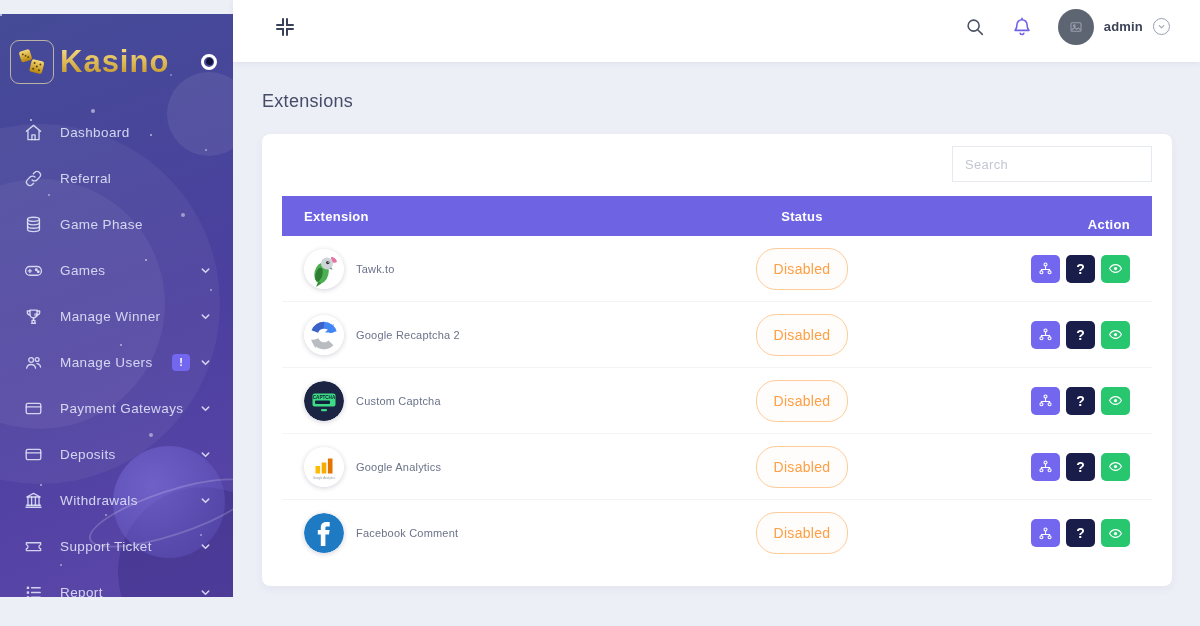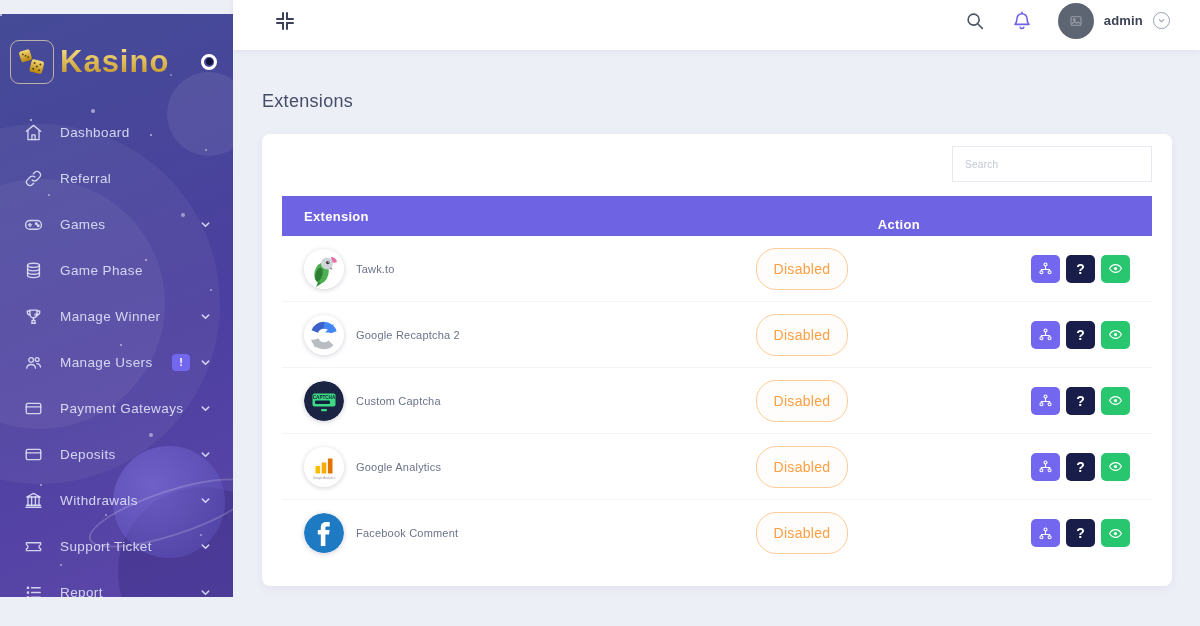--- a/index.html
+++ b/index.html
@@ -48,41 +48,41 @@
   .nav-icon{ width:19px; height:19px; flex-shrink:0; display:flex; align-items:center; justify-content:center;}
   .nav-icon svg{ width:19px; height:19px;}
   .nav-label{ margin-left:17px; font-size:13.5px; letter-spacing:.4px; font-weight:400; white-space:nowrap;}
   .nav-badge{ margin-left:auto; min-width:18px; height:17px; background:var(--c-action-configure); color:#fff;
     border-radius:4px; font-size:11px; font-weight:700; display:flex; align-items:center; justify-content:center;}
   .nav-chev{ margin-left:auto; width:11px; height:11px; display:flex; align-items:center;}
   .nav-badge + .nav-chev{ margin-left:10px;}
   .nav-chev svg{ width:11px; height:11px;}
 
   
-  .topbar{ position:absolute; left:233px; right:0; top:0; height:50px; background:#fff;
+  .topbar{ position:absolute; left:233px; right:0; top:0; height:62px; background:#fff;
     box-shadow:0 1px 6px rgba(62,57,107,.09); display:flex; align-items:center; padding:0 30px 9px 40px; z-index:4;}
   .collapse-btn{ width:24px; height:24px; cursor:pointer; color:#39415a;}
   .topbar-right{ margin-left:auto; display:flex; align-items:center; gap:25px;}
   .icon-btn{ width:22px; height:22px; cursor:pointer; display:flex; align-items:center; justify-content:center;}
   .user-chip{ display:flex; align-items:center; gap:10px; cursor:pointer;}
   .avatar{ width:36px; height:36px; border-radius:50%; background:#5e6572; display:flex; align-items:center; justify-content:center;}
   .avatar svg{ width:16px; height:16px;}
   .user-name{ font-size:13px; font-weight:700; color:#3b4256; letter-spacing:.2px;}
   .user-caret{ width:17px; height:17px; border:1.5px solid #9aa0b0; border-radius:50%;
     display:flex; align-items:center; justify-content:center; color:#9aa0b0;}
   .user-caret svg{ width:9px; height:9px;}
 
   
   .main{ position:absolute; left:233px; top:63px; right:0; bottom:0; padding:28px 28px 0 29px;}
   .page-title{ font-size:18px; font-weight:500; color:#454c68; letter-spacing:.3px;}
   .card{ margin-top:22px; background:#fff; border-radius:8px; box-shadow:0 3px 10px rgba(62,57,107,.06);
     padding:12px 20px 20px;}
   .search-row{ display:flex; justify-content:flex-end; margin-bottom:14px;}
   .search-input{ width:200px; height:36px; border:1px solid #e7e9f2; border-radius:0; padding:0 12px;
-    font-size:10px; color:#555; outline:none; font-family:"Liberation Sans",sans-serif;}
+    font-size:13px; color:#555; outline:none; font-family:"Liberation Sans",sans-serif;}
   .search-input::placeholder{ color:#c3c7d1; letter-spacing:.3px;}
   .thead, .trow{ display:grid; grid-template-columns:1fr 280px 210px; align-items:center;}
   .thead{ background:var(--c-table-header); height:40px; color:#fff; font-size:13px; font-weight:700; letter-spacing:.3px;}
   .th-ext{ padding-left:22px;}
   .th-status{ text-align:center;}
   .th-action{ text-align:right; padding-right:22px;margin-top:16px;}
   .trow{ height:66px; border-bottom:1px solid #f3f4f8;}
   .trow:last-child{ border-bottom:none;}
   .cell-ext{ display:flex; align-items:center; padding-left:22px; gap:12px;}
   .ext-logo{ width:40px; height:40px; border-radius:50%; background:#fff;
@@ -158,43 +158,43 @@
           <svg viewBox="0 0 24 24" fill="none" stroke="currentColor" stroke-width="1.7" stroke-linecap="round" stroke-linejoin="round">
             <path d="M10.2 13.8a4.3 4.3 0 0 0 6.1 0l3.2-3.2a4.3 4.3 0 1 0-6.1-6.1l-1.6 1.6"></path>
             <path d="M13.8 10.2a4.3 4.3 0 0 0-6.1 0l-3.2 3.2a4.3 4.3 0 1 0 6.1 6.1l1.6-1.6"></path>
           </svg>
         </span>
         <span class="nav-label">Referral</span>
       </div>
       <div class="nav-item">
         <span class="nav-icon">
           <svg viewBox="0 0 24 24" fill="none" stroke="currentColor" stroke-width="1.7" stroke-linecap="round" stroke-linejoin="round">
+            <ellipse cx="12" cy="5.5" rx="7.5" ry="2.6"></ellipse>
+            <path d="M4.5 5.5v4.3c0 1.4 3.4 2.6 7.5 2.6s7.5-1.2 7.5-2.6V5.5"></path>
+            <path d="M4.5 9.8v4.3c0 1.4 3.4 2.6 7.5 2.6s7.5-1.2 7.5-2.6V9.8"></path>
+            <path d="M4.5 14.1v4.3c0 1.4 3.4 2.6 7.5 2.6s7.5-1.2 7.5-2.6v-4.3"></path>
+          </svg>
+        </span>
+        <span class="nav-label">Game Phase</span>
+      </div>
+      <div class="nav-item">
+        <span class="nav-icon">
+          <svg viewBox="0 0 24 24" fill="none" stroke="currentColor" stroke-width="1.7" stroke-linecap="round" stroke-linejoin="round">
             <rect x="2" y="7" width="20" height="11" rx="5.5"></rect>
             <path d="M7.5 10.5v4M5.5 12.5h4"></path>
             <circle cx="15.5" cy="11" r="1" fill="currentColor"></circle>
             <circle cx="18" cy="13.5" r="1" fill="currentColor"></circle>
           </svg>
         </span>
         <span class="nav-label">Games</span>
         <span class="nav-chev">
           <svg viewBox="0 0 24 24" fill="none" stroke="currentColor" stroke-width="3.2" stroke-linecap="round">
             <path d="M5 9l7 7 7-7"></path>
           </svg>
         </span>
-      </div>
-      <div class="nav-item">
-        <span class="nav-icon">
-          <svg viewBox="0 0 24 24" fill="none" stroke="currentColor" stroke-width="1.7" stroke-linecap="round" stroke-linejoin="round">
-            <ellipse cx="12" cy="5.5" rx="7.5" ry="2.6"></ellipse>
-            <path d="M4.5 5.5v4.3c0 1.4 3.4 2.6 7.5 2.6s7.5-1.2 7.5-2.6V5.5"></path>
-            <path d="M4.5 9.8v4.3c0 1.4 3.4 2.6 7.5 2.6s7.5-1.2 7.5-2.6V9.8"></path>
-            <path d="M4.5 14.1v4.3c0 1.4 3.4 2.6 7.5 2.6s7.5-1.2 7.5-2.6v-4.3"></path>
-          </svg>
-        </span>
-        <span class="nav-label">Game Phase</span>
       </div>
       <div class="nav-item">
         <span class="nav-icon">
           <svg viewBox="0 0 24 24" fill="none" stroke="currentColor" stroke-width="1.7" stroke-linecap="round" stroke-linejoin="round">
             <path d="M7.5 4h9v5.2a4.5 4.5 0 0 1-9 0z"></path>
             <path d="M7.5 5H4.2v1.8A3.4 3.4 0 0 0 7.6 10"></path>
             <path d="M16.5 5h3.3v1.8A3.4 3.4 0 0 1 16.4 10"></path>
             <path d="M12 13.8v3"></path>
             <path d="M9.5 20.5h5M10.2 16.8h3.6v3.7h-3.6z"></path>
           </svg>
@@ -342,20 +342,21 @@
 <main class="main">
   <h1 class="page-title">Extensions</h1>
 
   <section class="card">
     <div class="search-row">
       <input class="search-input" type="text" placeholder="Search" style="">
     </div>
 
     <div class="thead">
       <div class="th-ext">Extension</div>
+      <div class="th-status">Status</div>
       <div class="th-action">Action</div>
     </div>
 
     <div id="tbody">
         <div class="trow">
           <div class="cell-ext">
             <span class="ext-logo">
               <svg viewBox="0 0 40 40">
                 <circle cx="20" cy="20" r="20" fill="#fff"></circle>
                 <path d="M27 8c3.2 0 5.6 2.2 5.9 5.1-1.8 1.2-4 .9-5.4-.6z" fill="#e86fa4"></path>

